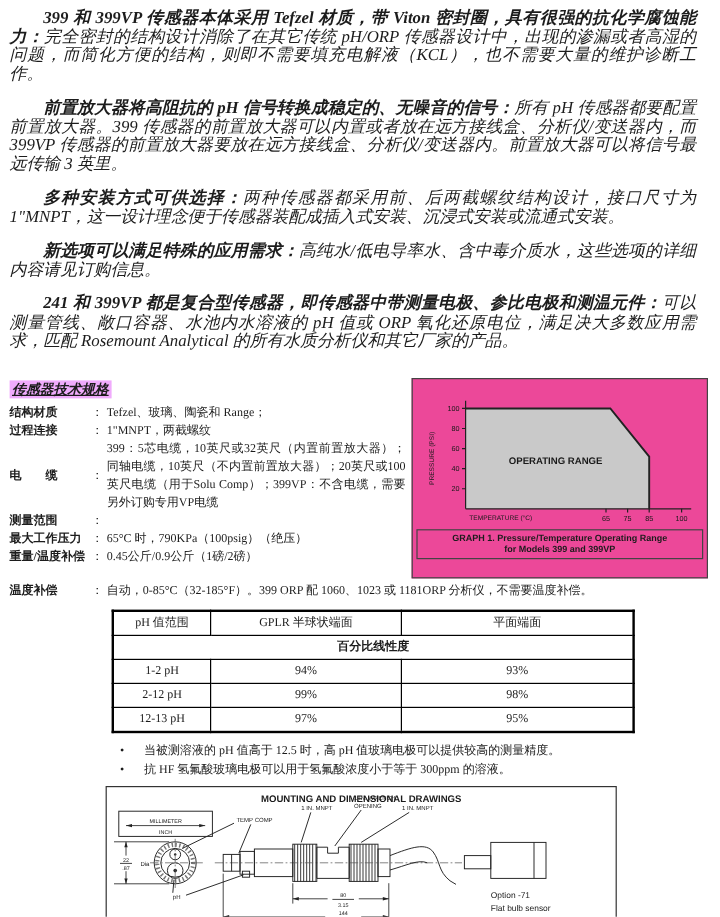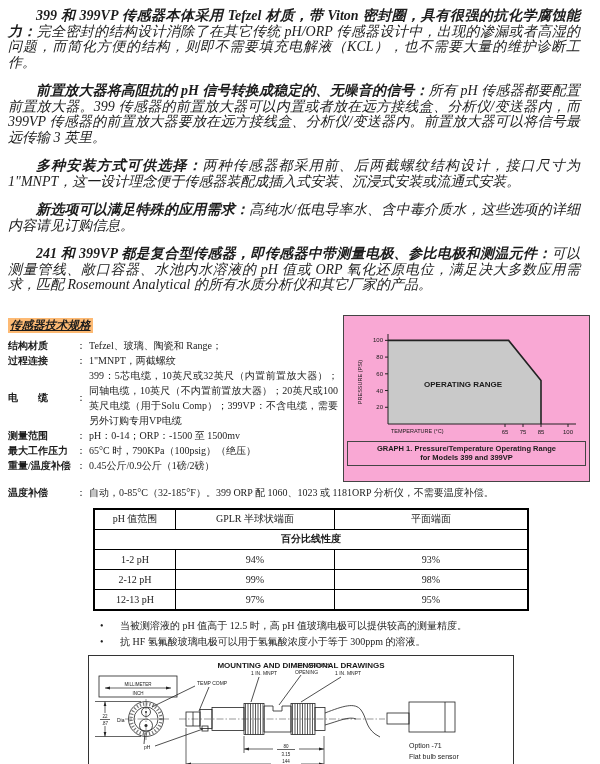--- a/index.html
+++ b/index.html
@@ -3,27 +3,27 @@
 <meta charset="utf-8">
 <style>
   html,body{margin:0;padding:0;background:#fff;}
   body{width:600px;height:764px;box-sizing:border-box;padding:8px 8px 0 8px;overflow:hidden;
        font-family:"Liberation Serif","DejaVu Serif",serif;color:#1c1c1c;}
   .para{font-size:14px;line-height:15.5px;text-align:justify;text-indent:2em;margin:0 12px 13px 0;font-style:italic;}
   .para b{font-weight:bold;}
   .section-flex{display:flex;margin-top:22px;}
   .left-col{width:330px;flex:none;}
   .sec-title{display:inline-block;font-size:11.5px;font-weight:bold;font-style:italic;
-             text-decoration:underline;background:#fdba74;padding:0 2px;margin:0 0 5px 0;}
+             text-decoration:underline;background:#f0abfc;padding:0 2px;margin:0 0 5px 0;}
   .spec-row{display:flex;font-size:10px;line-height:15px;align-items:center;}
   .spec-label{width:68px;flex:none;font-weight:bold;white-space:nowrap;}
   .spec-sep{width:13px;flex:none;}
   .spec-value{flex:1;text-align:justify;}
   .temp-row{margin-top:3px;}
-  .graph-box{width:247px;height:167px;border:1px solid #444;margin-left:5px;box-sizing:border-box;background:#f9a8d4;}
+  .graph-box{width:247px;height:167px;border:1px solid #444;margin-left:5px;box-sizing:border-box;background:#ec4899;}
   .graph-box svg{display:block;margin:4px auto 0 auto;}
   .graph-caption{border:1px solid #444;margin:1px 3px 3px 3px;padding:2px 11px;
                  font-family:"Liberation Sans","DejaVu Sans",sans-serif;font-weight:bold;
                  font-size:7.5px;line-height:9.5px;text-align:center;}
   .graph-caption div{width:190px;margin:0 auto;}
   table.lin{border-collapse:collapse;margin:8px 0 0 85px;font-size:10px;border:2px solid #000;}
   table.lin td{border:1px solid #000;text-align:center;padding:1px 4px;height:17px;}
   td.tbl-title{font-weight:bold;}
   td.c1{width:72px;} td.c2{width:150px;} td.c3{width:184px;}
   .bullets{margin:7px 0 0 92px;font-size:10px;line-height:16px;}
@@ -69,21 +69,20 @@
       <span class="spec-value">1"MNPT，两截螺纹</span>
     </div>
     <div class="spec-row">
       <span class="spec-label">电　　缆</span>
       <span class="spec-sep">：</span>
       <span class="spec-value">399：5芯电缆，10英尺或32英尺（内置前置放大器）；同轴电缆，10英尺（不内置前置放大器）；20英尺或100英尺电缆（用于Solu Comp）；399VP：不含电缆，需要另外订购专用VP电缆</span>
     </div>
     <div class="spec-row">
       <span class="spec-label">测量范围</span>
       <span class="spec-sep">：</span>
-      <span class="spec-value">pH：0-14；ORP：-1500 至 1500mv</span>
     </div>
     <div class="spec-row">
       <span class="spec-label">最大工作压力</span>
       <span class="spec-sep">：</span>
       <span class="spec-value">65°C 时，790KPa（100psig）（绝压）</span>
     </div>
     <div class="spec-row">
       <span class="spec-label">重量/温度补偿</span>
       <span class="spec-sep">：</span>
       <span class="spec-value">0.45公斤/0.9公斤（1磅/2磅）</span>

